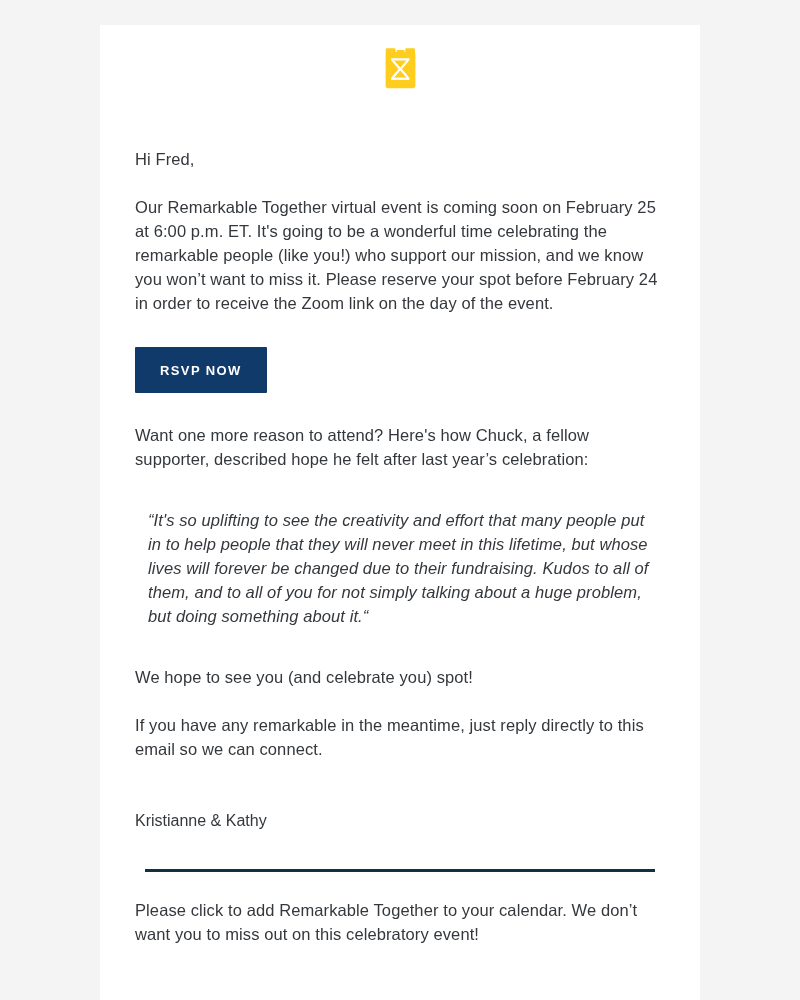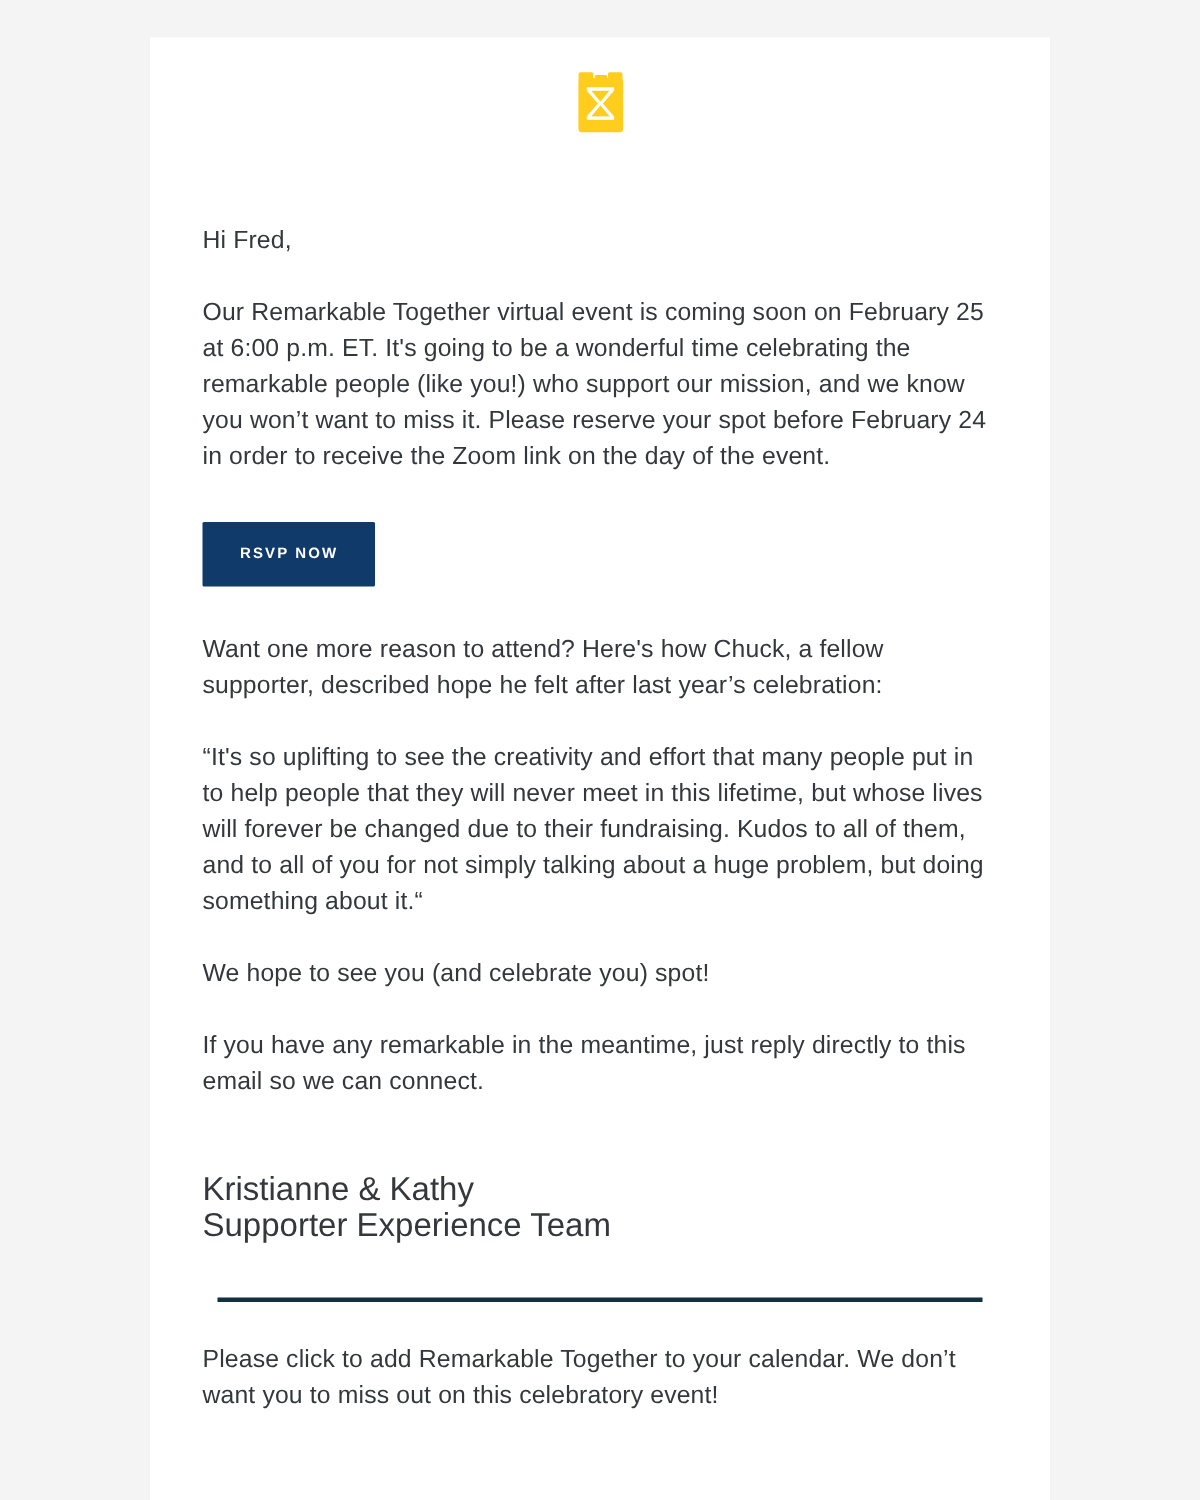--- a/index.html
+++ b/index.html
@@ -62,45 +62,46 @@
   }
 
   .greeting {
     padding-top: 36px;
   }
 
   .spacer-24 { height: 24px; }
   .spacer-20 { height: 20px; }
 
   .quote-para {
+    font-style: italic;
     color: #34383c;
     font-size: 16.5px;
     line-height: 24px;
-    margin: 0;
+    margin: 13px;
     letter-spacing: 0.1px;
   }
 
   .signature-line {
     margin: 0;
     color: #34383c;
-    font-size: 22px;
+    font-size: 16px;
     line-height: 24px;
   }
 
   
   .cta-wrap {
     padding-top: 32px;
     padding-bottom: 10px;
   }
   .cta-button {
     display: inline-block;
     background: #103a6a;
     color: #ffffff;
     font-family: "Liberation Sans", "DejaVu Sans", sans-serif;
-    font-size: 10px;
+    font-size: 13px;
     font-weight: bold;
     letter-spacing: 1.4px;
     text-transform: uppercase;
     text-decoration: none;
     padding: 17px 25px 16px 25px;
     border: none;
     border-radius: 1px;
     cursor: pointer;
     line-height: 1;
   }
@@ -178,21 +179,20 @@
 
       <p class="para">If you have any remarkable in the meantime, just reply directly to this email so we can connect.</p>
 
       <div class="spacer-24"></div>
 
 
       <div class="spacer-24"></div>
 
       <div class="signoff-block">
         <p class="signature-line">Kristianne &amp; Kathy</p>
-        <p class="signature-line">Supporter Experience Team</p>
       </div>
 
       <div class="divider-wrap">
         <hr class="divider-rule">
       </div>
 
       <p class="para footer-note">Please click to add Remarkable Together to your calendar. We don’t want you to miss out on this celebratory event!</p>
 
     </div>
   </div>

